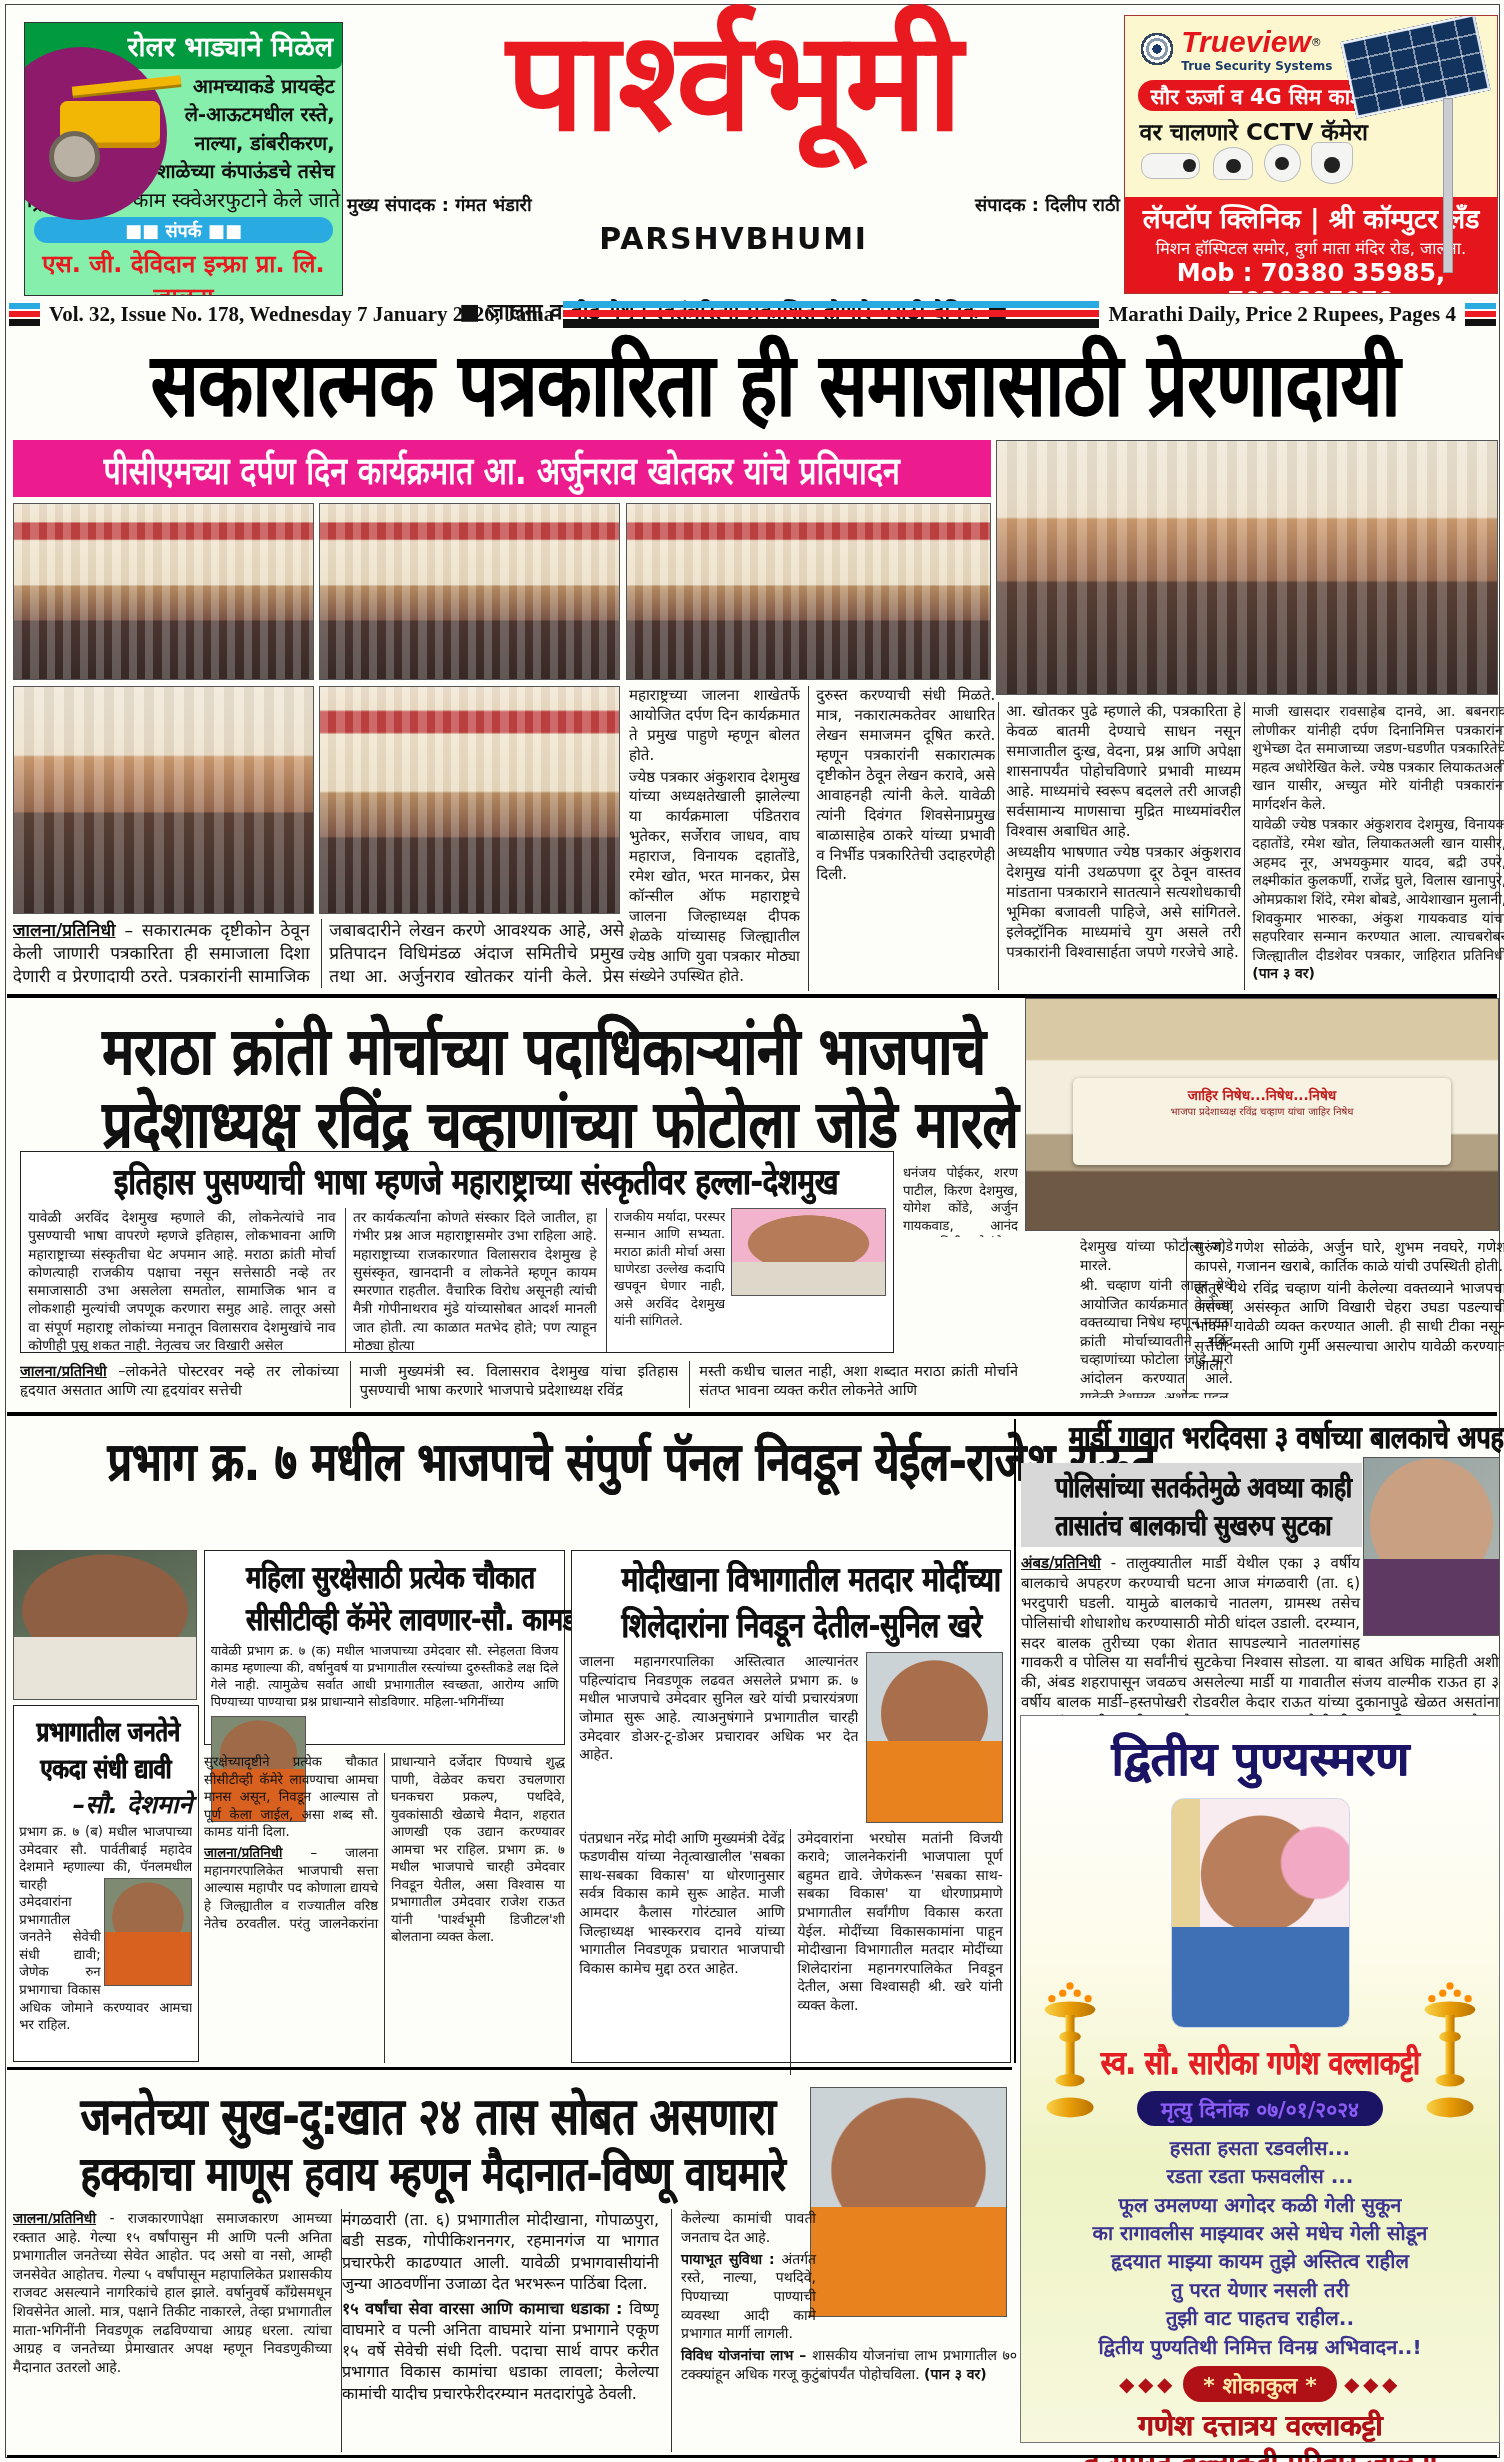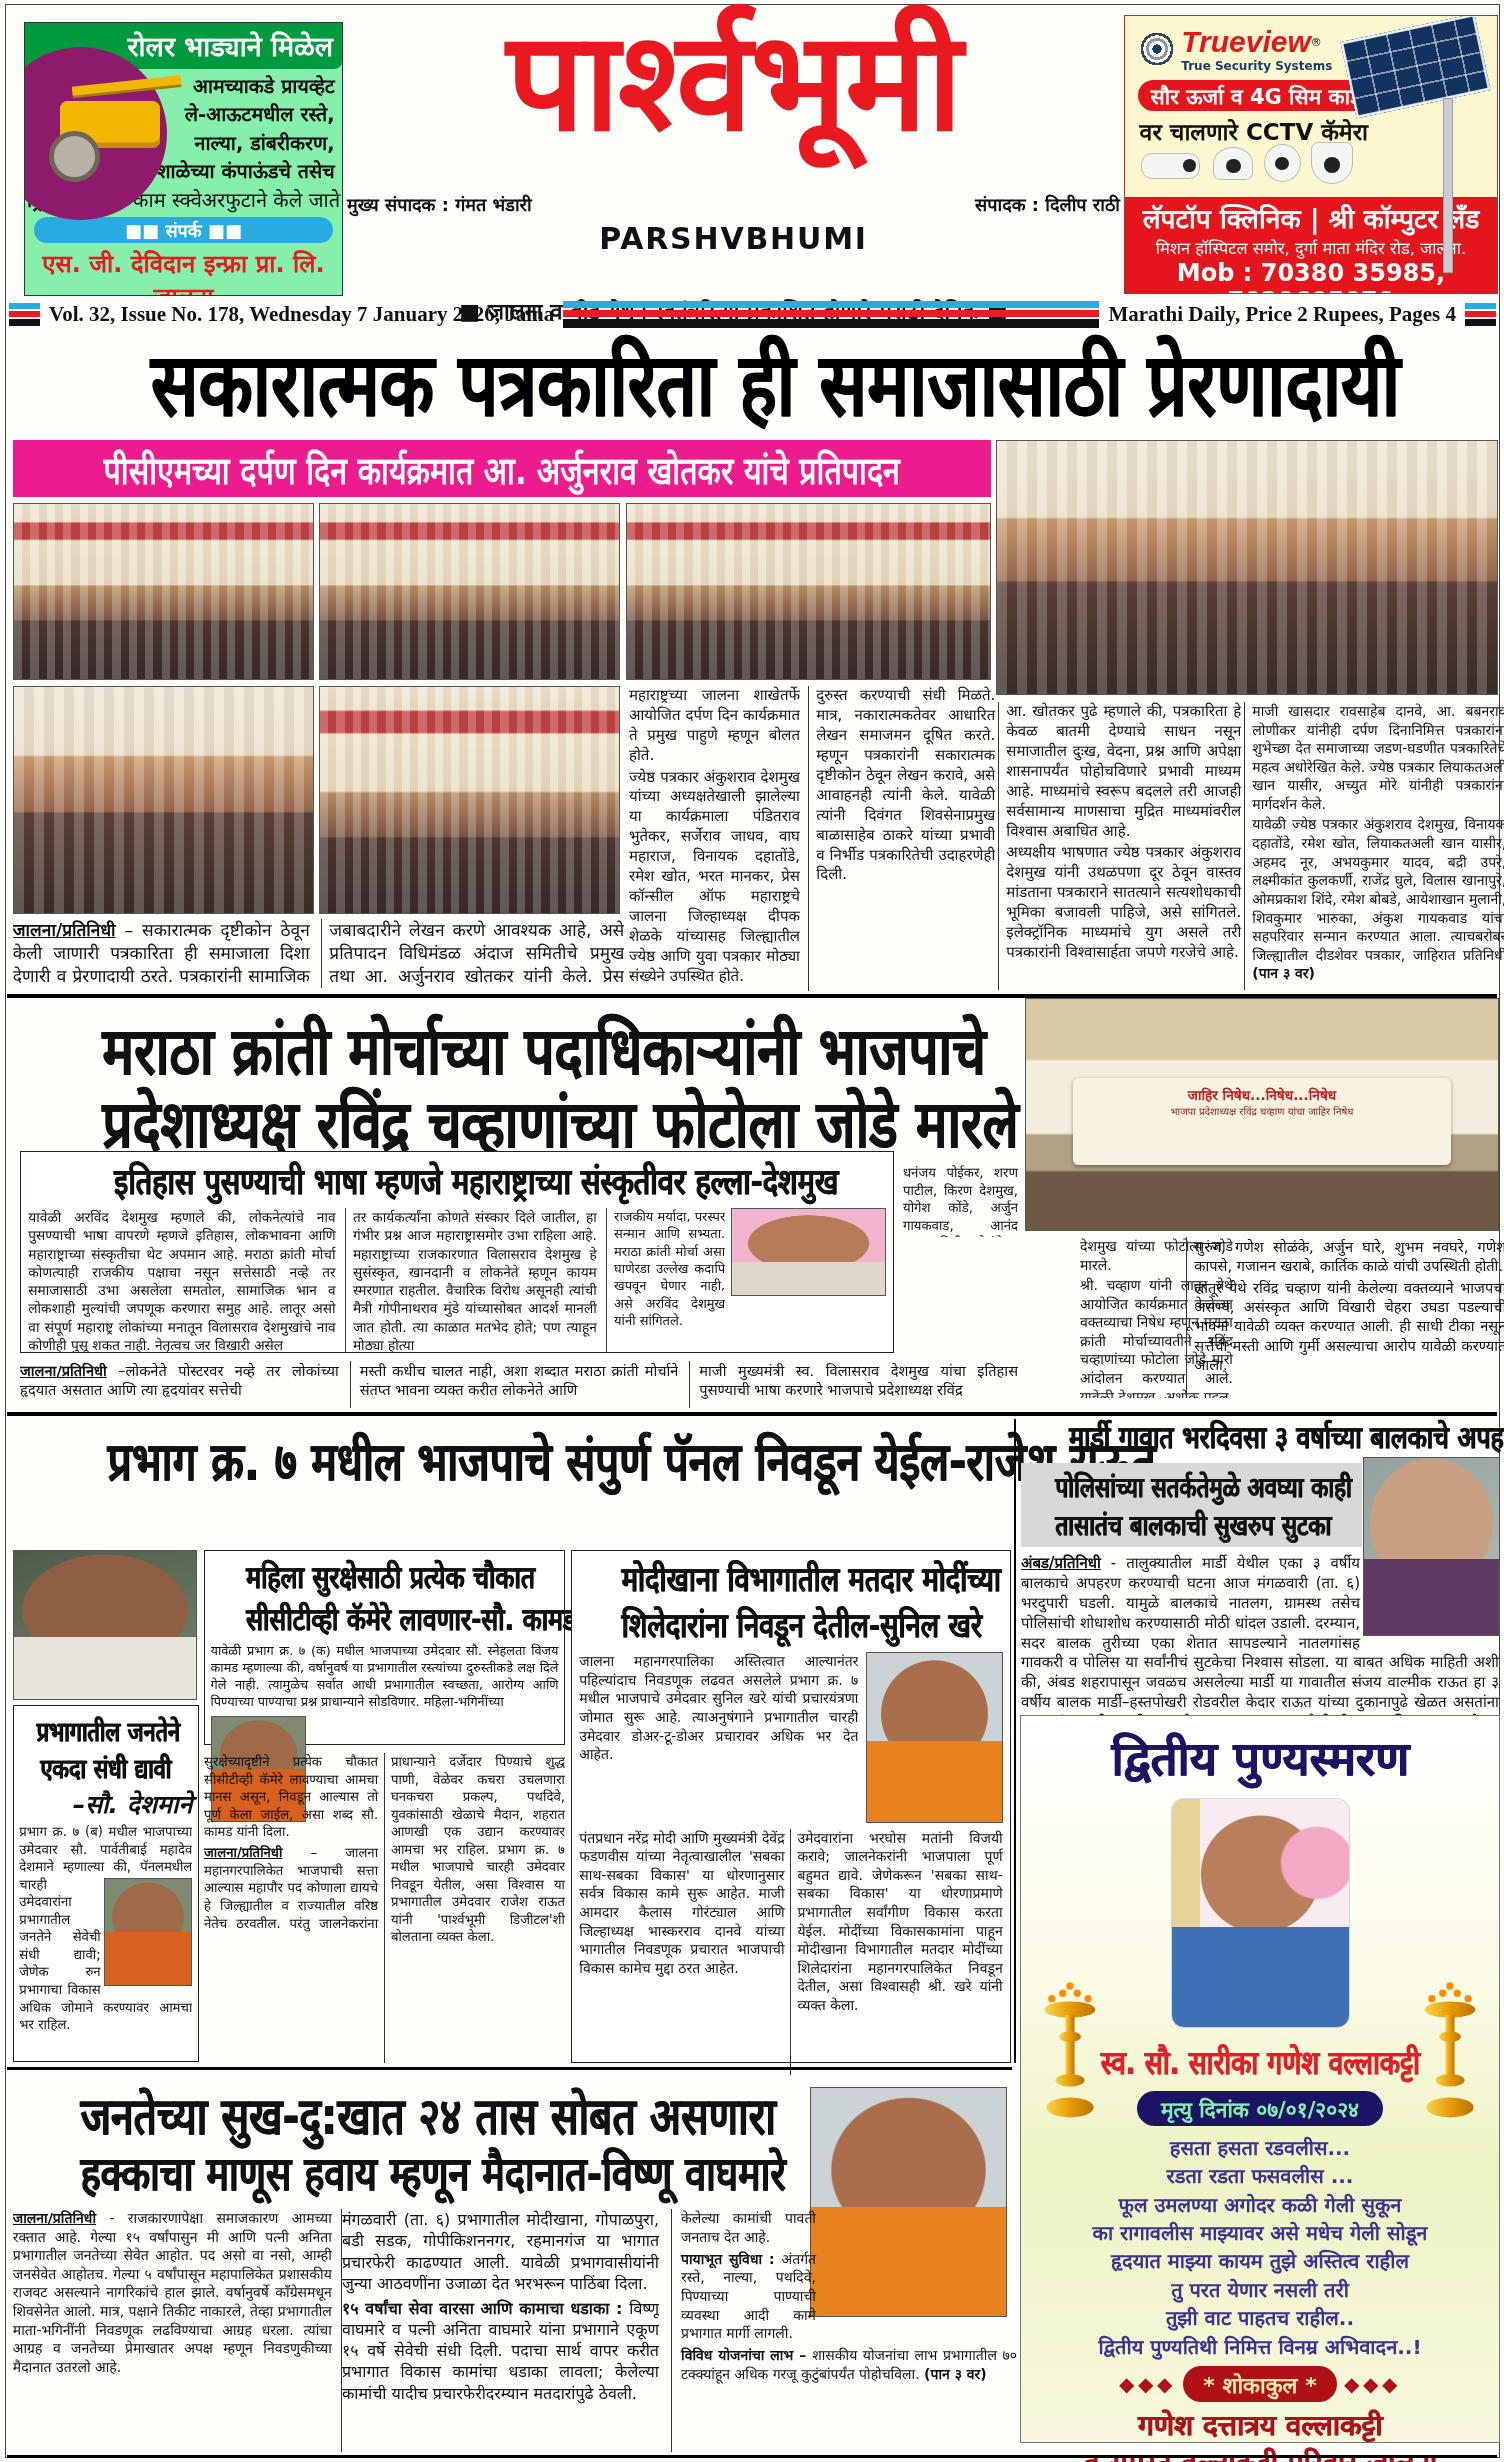--- a/index.html
+++ b/index.html
@@ -94,21 +94,21 @@
   .h2line{font-weight:bold;text-shadow:1.1px 0 #000;}
   .graybox{background:#d8d8d8;display:flex;flex-direction:column;justify-content:center;}
   
   .box{border:1.8px solid #222;box-sizing:border-box;background:#fff;}
   .colsep{border-left:1.4px solid #333;}
   
   .mem{border:1.8px solid #777;box-sizing:border-box;text-align:center;
     background:linear-gradient(180deg,#ffffff 0%,#fdfbe9 34%,#eef3c4 62%,#f7f8dd 100%);}
   .mem-title{color:#1b1464;font-weight:bold;font-size:47px;text-shadow:0.9px 0 #1b1464;}
   .mem-name{color:#e31e24;font-weight:bold;font-size:33px;text-shadow:0.9px 0 #e31e24;}
-  .mem-pill{display:inline-block;background:#1b1464;color:#86efac;font-weight:bold;font-size:21px;
+  .mem-pill{display:inline-block;background:#1b1464;color:#8b5cf6;font-weight:bold;font-size:21px;
             border-radius:20px;padding:3.6px 24px;}
   .mem-poem{color:#3c338f;font-weight:bold;font-size:20px;line-height:1.42;}
   .mem-shok{display:inline-block;background:#b01116;color:#ffe9a8;font-weight:bold;font-size:22px;
             border-radius:20px;padding:2.7px 20px;}
   .mem-diamonds{color:#b01116;font-size:20px;letter-spacing:3.6px;font-weight:bold;}
   .mem-fam{color:#b01116;font-weight:bold;font-size:28px;text-shadow:0.7px 0 #b01116;}
   .banner{position:absolute;left:10%;top:34%;width:80%;height:38%;background:#f7f2e2;border-radius:5.5px;
           box-shadow:0 1.8px 4.6px rgba(0,0,0,.35);text-align:center;overflow:hidden;}
   .banner .b1{color:#c21d1d;font-weight:bold;font-size:13.7px;margin-top:7.3px;}
   .banner .b2{color:#8c1d1d;font-size:10px;}
@@ -277,22 +277,22 @@
   </div>
   <div class="abs t colsep" style="left:1186px;top:1237px;width:312px;height:161px;padding-left:7.3px;font-size:14.6px;">
     <p style="margin:0;">सुरुंग, गणेश सोळंके, अर्जुन घारे, शुभम नवघरे, गणेश कापसे, गजानन खराबे, कार्तिक काळे यांची उपस्थिती होती.</p>
     <p style="margin:1.8px 0 0;">लातूर येथे रविंद्र चव्हाण यांनी केलेल्या वक्तव्याने भाजपचा असभ्य, असंस्कृत आणि विखारी चेहरा उघडा पडल्याची भावना यावेळी व्यक्त करण्यात आली. ही साधी टीका नसून सत्तेची मस्ती आणि गुर्मी असल्याचा आरोप यावेळी करण्यात आला.</p>
   </div>
 
   <div class="abs" style="left:20px;top:1361px;width:998px;height:47px;display:flex;gap:11px;">
     <div class="t" style="flex:1;font-size:14.6px;">
       <span class="byline">जालना/प्रतिनिधी</span><span> –लोकनेते पोस्टरवर नव्हे तर लोकांच्या हृदयात असतात आणि त्या हृदयांवर सत्तेची</span>
     </div>
+    <div class="t colsep" style="flex:1;font-size:14.6px;padding-left:9px;">माजी मुख्यमंत्री स्व. विलासराव देशमुख यांचा इतिहास पुसण्याची भाषा करणारे भाजपाचे प्रदेशाध्यक्ष रविंद्र</div>
     <div class="t colsep" style="flex:1;font-size:14.6px;padding-left:9px;">मस्ती कधीच चालत नाही, अशा शब्दात मराठा क्रांती मोर्चाने संतप्त भावना व्यक्त करीत लोकनेते आणि</div>
-    <div class="t colsep" style="flex:1;font-size:14.6px;padding-left:9px;">माजी मुख्यमंत्री स्व. विलासराव देशमुख यांचा इतिहास पुसण्याची भाषा करणारे भाजपाचे प्रदेशाध्यक्ष रविंद्र</div>
   </div>
   <div class="abs t" style="left:903px;top:1164px;width:115px;height:73px;font-size:13.2px;">धनंजय पोईकर, शरण पाटील, किरण देशमुख, योगेश कोंडे, अर्जुन गायकवाड, आनंद जाधव, नितीन सोळंके,</div>
 
   <div class="abs rule" style="left:7.3px;top:1412px;width:1490px;height:3.6px;"></div>
 
   <div class="abs" style="left:7.3px;top:1423px;width:1003px;">
     <span class="condense h2line" style="font-size:53px;">प्रभाग क्र. ७ मधील भाजपाचे संपुर्ण पॅनल निवडून येईल-राजेश राऊत</span>
   </div>
 
   <div class="abs photo ph-man-glasses" style="left:12.8px;top:1550px;width:184px;height:150px;"></div>

